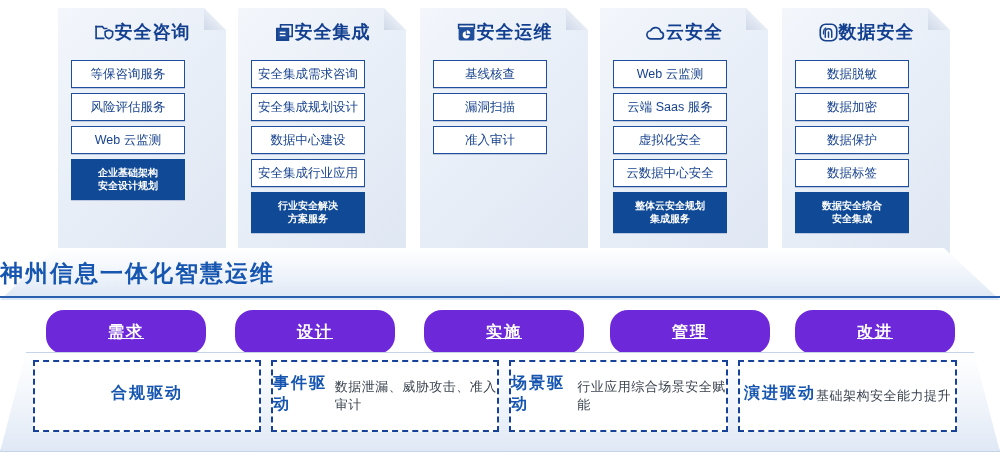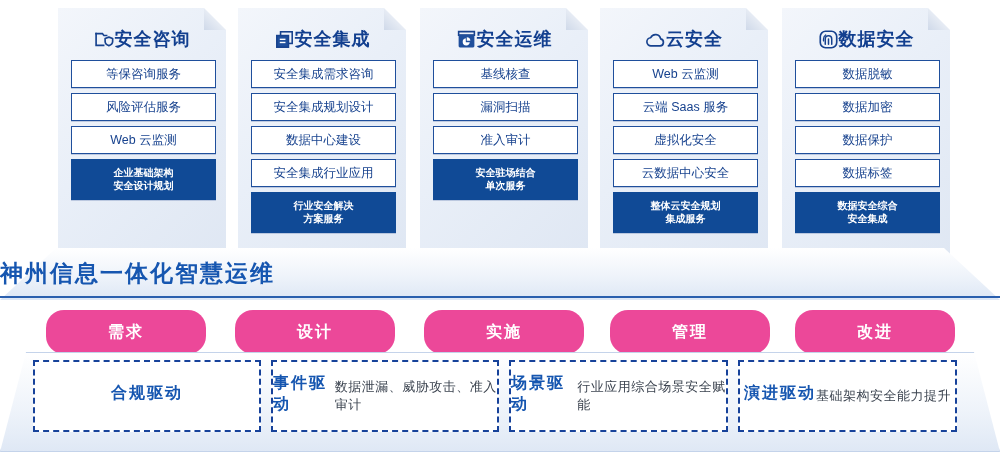--- a/index.html
+++ b/index.html
@@ -28,29 +28,29 @@
     -webkit-clip-path:polygon(0 0,100% 100%,0 100%);
     clip-path:polygon(0 0,100% 100%,0 100%);
   }
   .col-1{left:58px;}
   .col-2{left:238px;}
   .col-3{left:420px;}
   .col-4{left:600px;}
   .col-5{left:782px;}
 
   .col-head{
-    position:absolute;left:0;top:19px;width:100%;
+    position:absolute;left:0;top:12px;width:100%;
     display:flex;align-items:center;justify-content:center;
   }
   .col-head .ttl{
     font-size:18px;font-weight:bold;color:#123f8f;letter-spacing:1px;
   }
   .ico{width:21px;height:21px;display:block;flex:0 0 auto;}
 
-  .items{position:absolute;left:13px;top:52px;width:145px;}
+  .items{position:absolute;left:13px;top:52px;width:114px;}
   .item{
     height:26px;margin-bottom:5px;
     background:#ffffff;
     border:1.4px solid #1f4f9c;
     display:flex;align-items:center;justify-content:center;
     font-size:12.5px;color:#17428e;
     box-shadow:0 1px 0 rgba(30,70,140,.22);
   }
   .item.solid{
     background:#104a96;border-color:#104a96;color:#ffffff;
@@ -74,22 +74,22 @@
   .banner-txt{
     position:absolute;left:0;top:258px;width:1000px;
     text-align:left;font-size:23px;font-weight:bold;color:#1656b0;
     letter-spacing:2px;
   }
 
   
   .pills{position:absolute;left:0;top:310px;width:1000px;height:36px;}
   .pill{
     position:absolute;top:0;width:160px;height:44px;border-radius:18px;
-    background:#ec4899;color:#fff;font-size:16px;font-weight:bold;
-    display:flex;align-items:center;justify-content:center;letter-spacing:2px;
+    background:#6d28d9;color:#fff;font-size:16px;font-weight:bold;
+    display:flex;align-items:center;justify-content:center;letter-spacing:2px;text-decoration:underline;
   }
   .p0{left:46px;} .p1{left:235px;} .p2{left:424px;}
   .p3{left:610px;} .p4{left:795px;}
 
   
   .base{
     position:absolute;left:0;top:352px;width:1000px;height:100px;
     background:linear-gradient(180deg,#ffffff 0%,#eef3fa 60%,#dfe8f5 100%);
     border:1px solid #c4d3ea;
     -webkit-clip-path:polygon(26px 0, 974px 0, 1000px 100%, 0 100%);
@@ -167,24 +167,20 @@
           <rect x="3" y="6.5" width="18" height="14.5" rx="1.5" fill="#1f4f9c"></rect>
           <path d="M12.3 9.3v4.1h4.1a4.1 4.1 0 0 0-4.1-4.1z" fill="#ffffff"></path>
           <path d="M11.2 10.6a4.1 4.1 0 1 0 4.6 4.6h-4.6z" fill="#ffffff"></path>
         </svg>
         <span class="ttl">安全运维</span>
       </div>
       <div class="items">
         <div class="item">基线核查</div>
         <div class="item">漏洞扫描</div>
         <div class="item">准入审计</div>
-        <div class="item solid">
-          <span>安全驻场结合</span>
-          <span>单次服务</span>
-        </div>
       </div>
     </div>
 
     <div class="col col-4">
       <div class="col-head">
         <svg class="ico" viewBox="0 0 24 24">
           <path d="M7 19.2a4.6 4.6 0 0 1-.5-9.2 6 6 0 0 1 11.4 1.3 4 4 0 0 1-.6 7.9z" fill="none" stroke="#17428e" stroke-width="1.9" stroke-linejoin="round"></path>
         </svg>
         <span class="ttl">云安全</span>
       </div>

